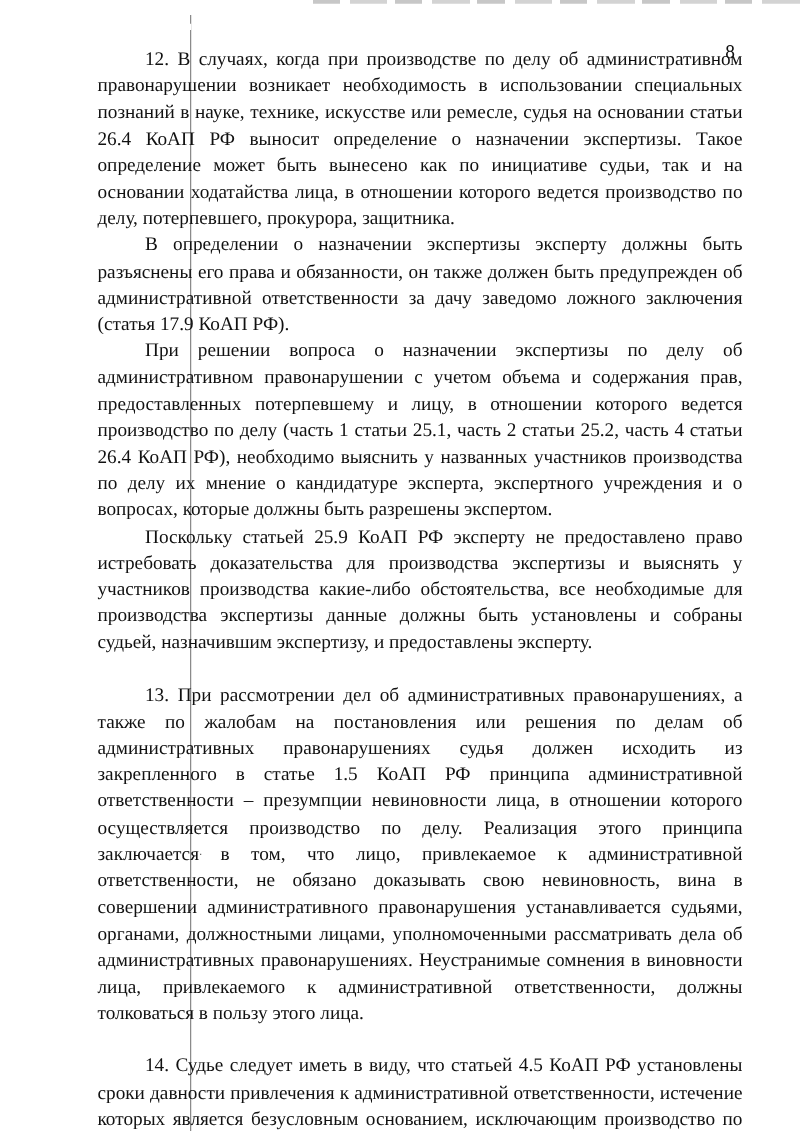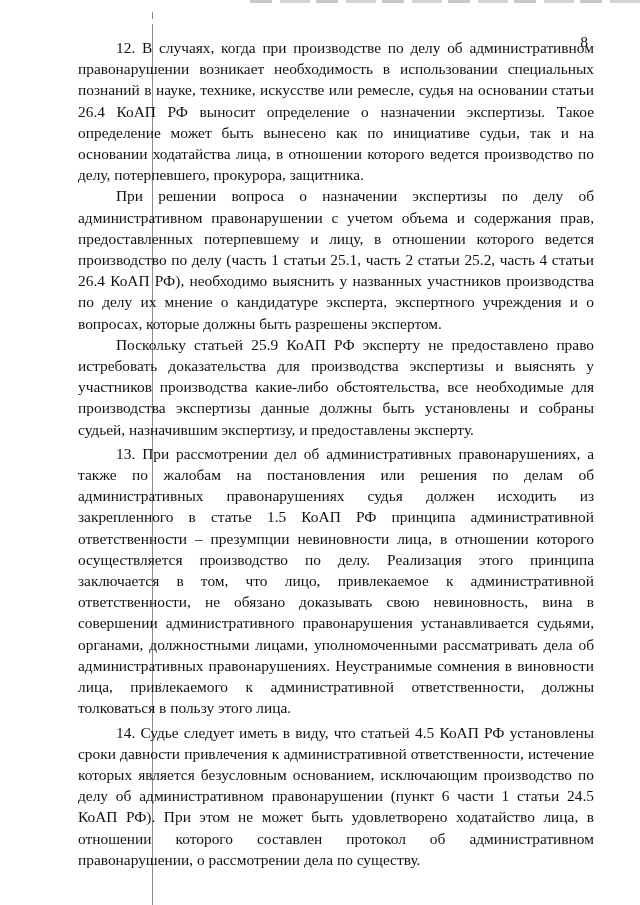--- a/index.html
+++ b/index.html
@@ -24,34 +24,35 @@
   .page-number {
     position: absolute; right: 52px; top: 32px;
     font-size: 15.5px; line-height: 20px;
   }
   .text {
     position: absolute; left: 78px; width: 516px; top: 37px;
     font-size: 15.4px; line-height: 21.2px;
     text-align: justify;
   }
   .text p { margin: 0; text-indent: 38px; }
-  .text p.gap { margin-top: 3px; }
+  .text p.gap { margin-top: 21px; }
 </style>
 </head>
 <body>
 
 <div class="page">
   <div class="scan-top"></div>
   <div class="vline"></div>
   <div class="vline-gap"></div>
   <div class="dot"></div>
 
   <div class="page-number">8</div>
 
   <div class="text">
     <p>12. В случаях, когда при производстве по делу об административном правонарушении возникает необходимость в использовании специальных познаний в науке, технике, искусстве или ремесле, судья на основании статьи 26.4 КоАП РФ выносит определение о назначении экспертизы. Такое определение может быть вынесено как по инициативе судьи, так и на основании ходатайства лица, в отношении которого ведется производство по делу, потерпевшего, прокурора, защитника.</p>
+    <p>В определении о назначении экспертизы эксперту должны быть разъяснены его права и обязанности, он также должен быть предупрежден об административной ответственности за дачу заведомо ложного заключения (статья 17.9 КоАП РФ).</p>
     <p>При решении вопроса о назначении экспертизы по делу об административном правонарушении с учетом объема и содержания прав, предоставленных потерпевшему и лицу, в отношении которого ведется производство по делу (часть 1 статьи 25.1, часть 2 статьи 25.2, часть 4 статьи 26.4 КоАП РФ), необходимо выяснить у названных участников производства по делу их мнение о кандидатуре эксперта, экспертного учреждения и о вопросах, которые должны быть разрешены экспертом.</p>
     <p>Поскольку статьей 25.9 КоАП РФ эксперту не предоставлено право истребовать доказательства для производства экспертизы и выяснять у участников производства какие-либо обстоятельства, все необходимые для производства экспертизы данные должны быть установлены и собраны судьей, назначившим экспертизу, и предоставлены эксперту.</p>
     <p class="gap">13. При рассмотрении дел об административных правонарушениях, а также по жалобам на постановления или решения по делам об административных правонарушениях судья должен исходить из закрепленного в статье 1.5 КоАП РФ принципа административной ответственности – презумпции невиновности лица, в отношении которого осуществляется производство по делу. Реализация этого принципа заключается в том, что лицо, привлекаемое к административной ответственности, не обязано доказывать свою невиновность, вина в совершении административного правонарушения устанавливается судьями, органами, должностными лицами, уполномоченными рассматривать дела об административных правонарушениях. Неустранимые сомнения в виновности лица, привлекаемого к административной ответственности, должны толковаться в пользу этого лица.</p>
     <p class="gap">14. Судье следует иметь в виду, что статьей 4.5 КоАП РФ установлены сроки давности привлечения к административной ответственности, истечение которых является безусловным основанием, исключающим производство по делу об административном правонарушении (пункт 6 части 1 статьи 24.5 КоАП РФ). При этом не может быть удовлетворено ходатайство лица, в отношении которого составлен протокол об административном правонарушении, о рассмотрении дела по существу.</p>
 
   </div>
 </div>
 
 </body></html>

